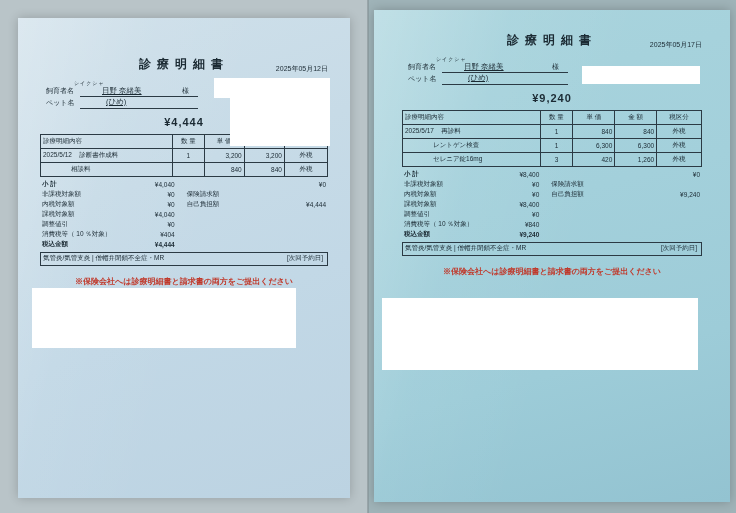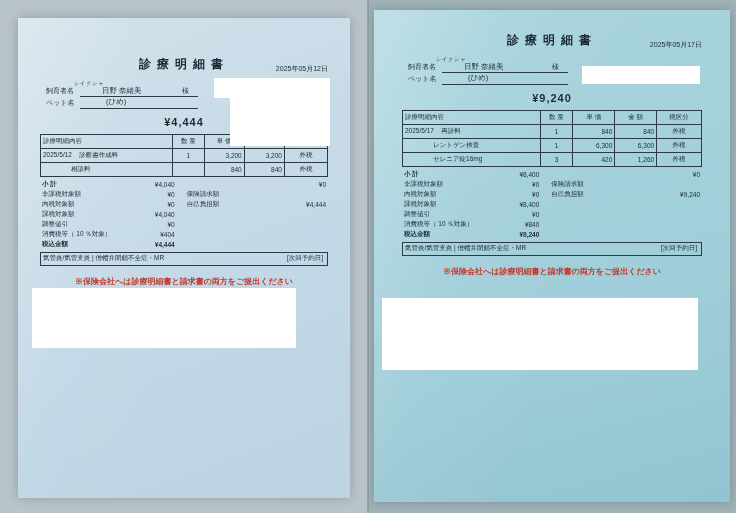--- a/index.html
+++ b/index.html
@@ -42,21 +42,21 @@
   .doc-title{
     text-align:center;font-weight:bold;letter-spacing:6px;
     font-size:12px;margin:0 0 6px 0;
   }
   .doc .title-row{position:relative;height:18px;}
   .doc .issue-date{position:absolute;right:0;bottom:0;font-size:7px;}
 
   .owner-block{position:relative;margin:6px 0 2px 0;height:34px;}
   .owner-lbl{position:absolute;left:6px;font-size:7px;}
   .ruby{position:absolute;font-size:5px;letter-spacing:1px;}
-  .owner-name{position:absolute;font-size:7.5px;}
+  .owner-name{position:absolute;font-size:7.5px;text-decoration:underline;}
   .underline{position:absolute;border-bottom:1px solid #2b3a44;}
   .sama{position:absolute;font-size:7px;}
 
   .amount{
     text-align:center;font-weight:bold;font-size:11px;
     margin:2px 0 6px 0;letter-spacing:1px;
   }
 
   table.detail{
     width:100%;border-collapse:collapse;font-size:6.5px;

